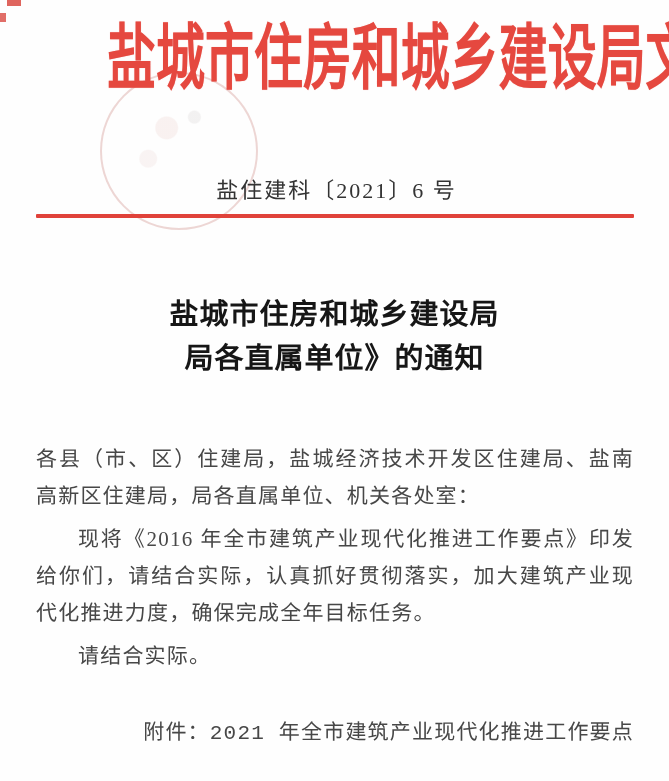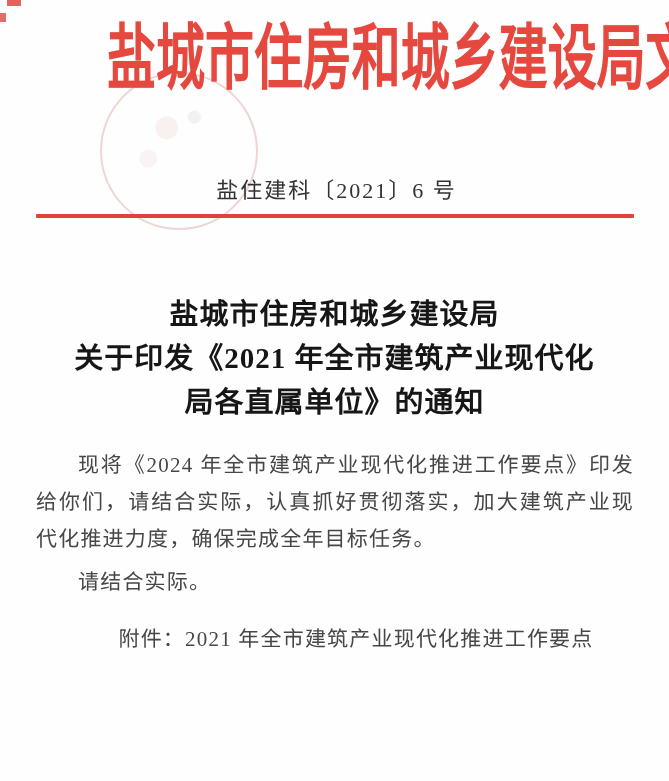--- a/index.html
+++ b/index.html
@@ -84,45 +84,46 @@
     line-height: 37px;
     letter-spacing: 1.2px;
     color: #474747;
     text-align: justify;
     text-justify: inter-character;
   }
   .body-text p.indent { text-indent: 2em; }
   .body-text p.gap-sm { margin-top: 6px; }
   .attachment-line {
     text-indent: 2em;
-    margin-top: 20px;
-    text-align: center;
+    margin-top: 40px;
+    text-align: right;
+    font-family: Liberation Mono, monospace;
   }
 </style>
 </head>
 <body>
 
 <div class="page">
 
   <div class="artifact-a"></div>
   <div class="artifact-b"></div>
 
   <div class="seal-ghost"></div>
 
   <div class="masthead">盐城市住房和城乡建设局文件</div>
 
   <div class="doc-number">盐住建科〔2021〕6 号</div>
 
   <div class="red-rule"></div>
 
   <div class="doc-title">
     <div>盐城市住房和城乡建设局</div>
-    <div>关于印发《2021 年全市建筑产业现代化</div>
     <div>局各直属单位》的通知</div>
   </div>
 
   <div class="body-text">
-    <p class="indent gap-sm">现将《2024 年全市建筑产业现代化推进工作要点》印发给你们，请结合实际，认真抓好贯彻落实，加大建筑产业现代化推进力度，确保完成全年目标任务。</p>
+    <p>各县（市、区）住建局，盐城经济技术开发区住建局、盐南高新区住建局，局各直属单位、机关各处室：</p>
+    <p class="indent gap-sm">现将《2016 年全市建筑产业现代化推进工作要点》印发给你们，请结合实际，认真抓好贯彻落实，加大建筑产业现代化推进力度，确保完成全年目标任务。</p>
     <p class="indent gap-sm">请结合实际。</p>
     <p class="attachment-line">附件：2021 年全市建筑产业现代化推进工作要点</p>
   </div>
 
 </div>
 
 </body></html>

